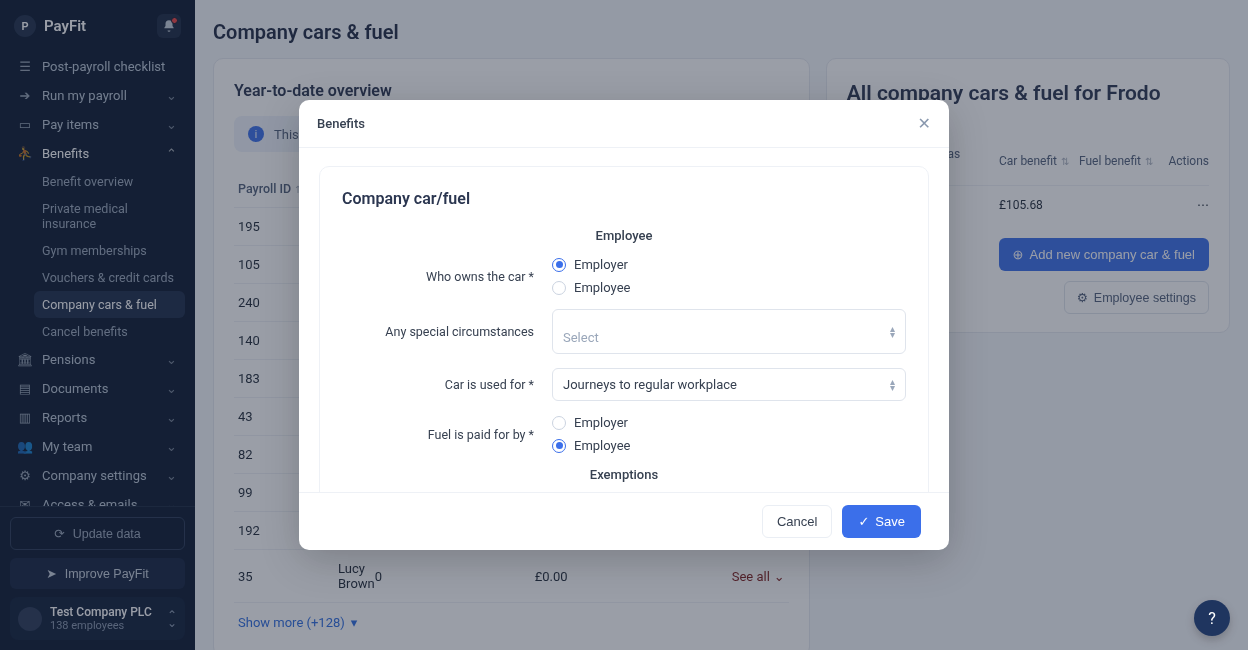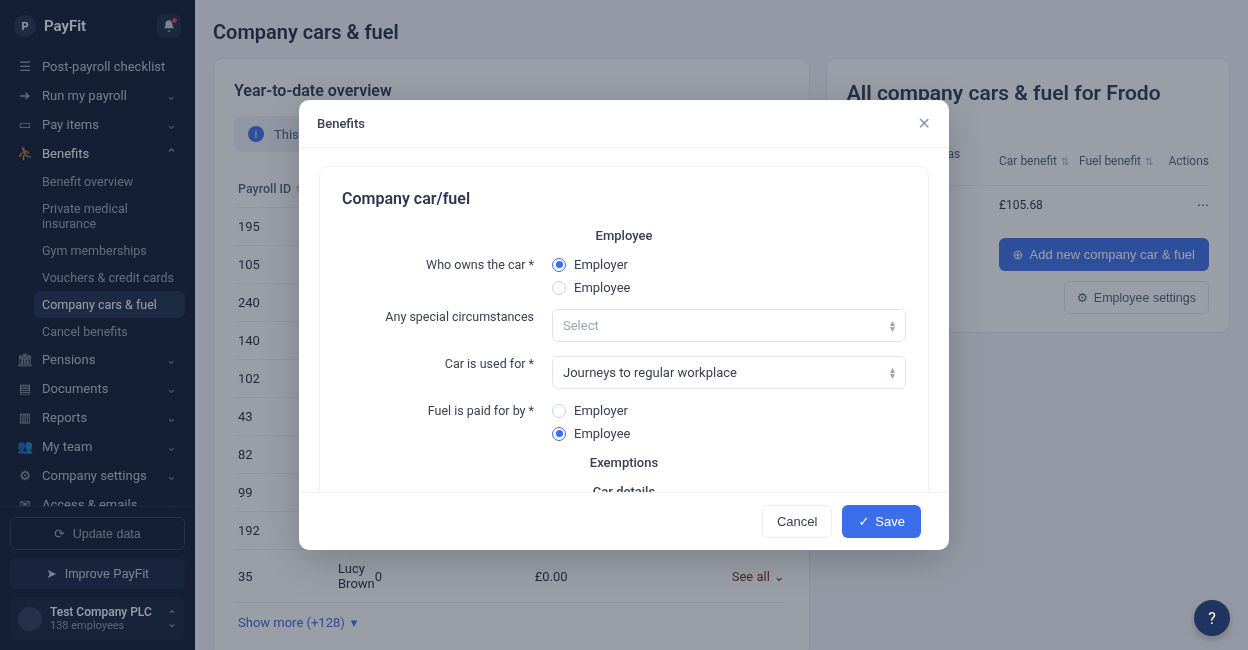--- a/index.html
+++ b/index.html
@@ -62,30 +62,30 @@
 
 .overlay { position: absolute; inset: 0; background: rgba(30, 41, 59, 0.45); display: flex; align-items: center; justify-content: center; }
 .modal { width: 650px; max-height: 450px; background: #fff; border-radius: 10px; box-shadow: 0 10px 40px rgba(0,0,0,0.2); display: flex; flex-direction: column; }
 .modal-head { display: flex; align-items: center; justify-content: space-between; padding: 14px 18px; border-bottom: 1px solid #eef1f6; }
 .modal-head .title { font-size: 13px; font-weight: 500; color: #374151; }
 .modal-close { cursor: pointer; color: #8998ae; font-size: 16px; }
 .modal-body { flex: 1; overflow-y: auto; padding: 18px 20px 8px; }
 .modal-card { border: 1px solid #eef1f6; border-radius: 10px; padding: 22px 22px 10px; background: #fff; }
 .modal-card-title { font-size: 16px; font-weight: 600; color: #2b3650; margin-bottom: 20px; }
 .form-section-h { text-align: center; font-size: 13px; color: #374151; font-weight: 500; margin: 8px 0 14px; }
-.form-row { display: flex; align-items: flex-start; margin-bottom: 14px; }
+.form-row { display: flex; align-items: center; margin-bottom: 14px; }
 .form-label { width: 210px; text-align: right; padding-right: 18px; font-size: 12.5px; color: #374151; }
 .form-control { flex: 1; }
 .radio-group { display: flex; flex-direction: column; gap: 8px; }
 .radio-opt { display: flex; align-items: center; gap: 8px; font-size: 13px; color: #374151; }
 .radio { width: 14px; height: 14px; border: 1.5px solid #cbd3e0; border-radius: 50%; display: flex; align-items: center; justify-content: center; }
 .radio.checked { border-color: #3b6fea; }
 .radio.checked::after { content: ""; width: 7px; height: 7px; background: #3b6fea; border-radius: 50%; }
 .select-box, .text-input { width: 100%; border: 1px solid #dfe4ec; border-radius: 6px; padding: 8px 10px; font-size: 13px; color: #374151; background: #fff; display: flex; align-items: center; justify-content: space-between; }
-.select-placeholder { color: #9aa7ba; }
+.select-placeholder { color: #9aa7ba; margin-top: 12px; }
 .select-arrows { color: #9aa7ba; font-size: 10px; display: flex; flex-direction: column; line-height: 6px; }
 .modal-foot { border-top: 1px solid #eef1f6; padding: 12px 28px; display: flex; justify-content: flex-end; gap: 10px; }
 .btn-cancel { background: #fff; border: 1px solid #eaeef4; color: #374151; padding: 8px 14px; border-radius: 6px; cursor: pointer; font-size: 13px; }
 .btn-save { background: #3b6fea; color: #fff; border: none; padding: 8px 16px; border-radius: 6px; cursor: pointer; font-size: 13px; display: flex; align-items: center; gap: 6px; }
 
 .help-fab { position: absolute; right: 18px; bottom: 14px; width: 36px; height: 36px; border-radius: 50%; background: #1f355f; color: #fff; display: flex; align-items: center; justify-content: center; font-size: 16px; cursor: pointer; box-shadow: 0 4px 10px rgba(0,0,0,0.2); }
 </style>
 </head>
 <body>
 
@@ -237,21 +237,21 @@
               <div class="col-act">See all <span>⌄</span></div>
             </div>
             <div class="row">
               <div class="col-id">140</div>
               <div class="col-name"></div>
               <div class="col-count"></div>
               <div class="col-total"></div>
               <div class="col-act">See all <span>⌄</span></div>
             </div>
             <div class="row">
-              <div class="col-id">102</div>
+              <div class="col-id">183</div>
               <div class="col-name"></div>
               <div class="col-count"></div>
               <div class="col-total"></div>
               <div class="col-act">See all <span>⌄</span></div>
             </div>
             <div class="row">
               <div class="col-id">43</div>
               <div class="col-name"></div>
               <div class="col-count"></div>
               <div class="col-total"></div>

